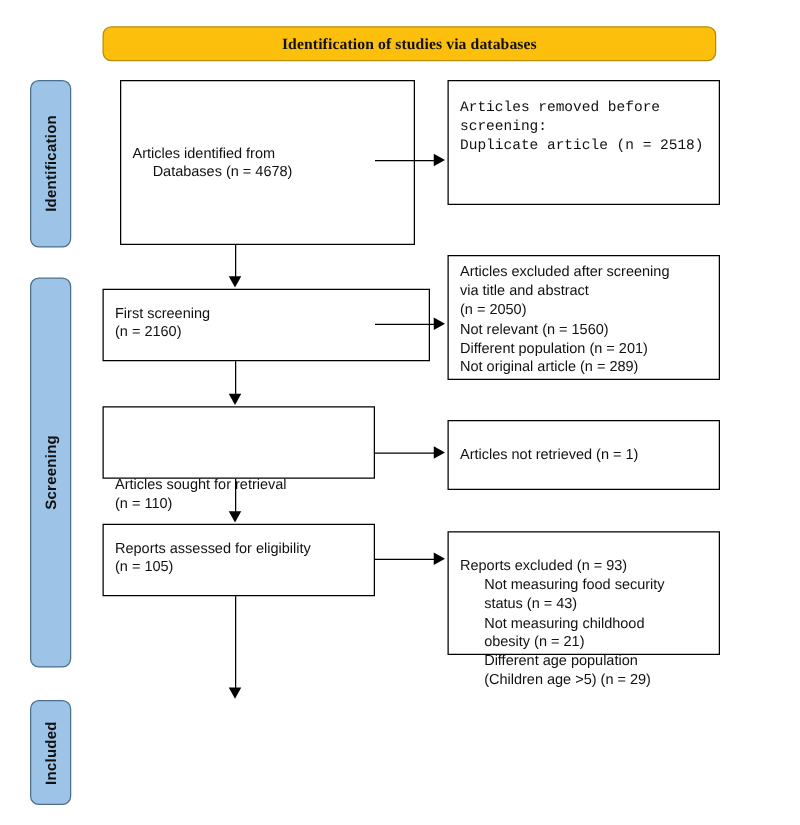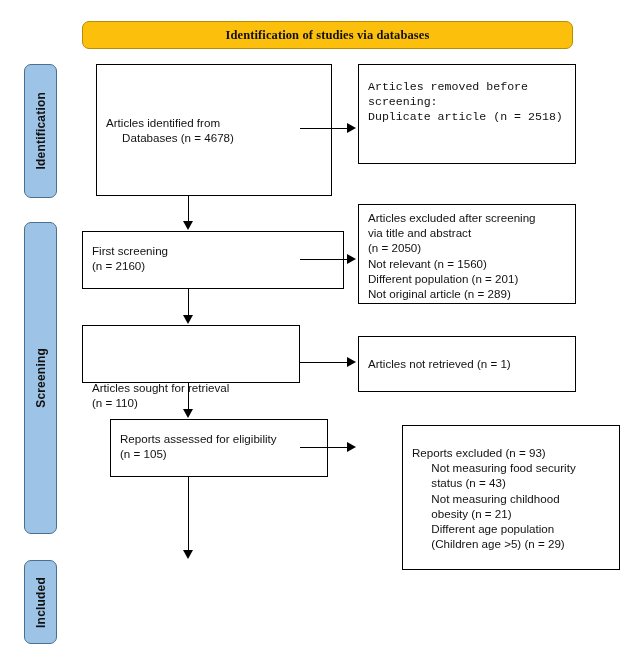--- a/index.html
+++ b/index.html
@@ -90,33 +90,33 @@
     white-space: pre-wrap;
   }
 
   
   #box-identified        { left: 96px; top: 64px;  width: 236px; height: 132px; }
   #box-identified .box-text   { top: 50px; }
   #box-first-screening   { left: 82px; top: 231px; width: 262px; height: 58px; }
   #box-first-screening .box-text { top: 11px; }
   #box-sought            { left: 82px; top: 325px; width: 218px; height: 58px; }
   #box-sought .box-text  { top: 11px; margin-top: 43px; }
-  #box-eligibility       { left: 82px; top: 419px; width: 218px; height: 58px; margin-left: 28px; }
+  #box-eligibility       { left: 82px; top: 419px; width: 218px; height: 58px; }
   #box-eligibility .box-text { top: 11px; }
   #box-included          { left: 82px; top: 560px; width: 218px; height: 83px; }
   #box-included .box-text { top: 16px; }
 
   
   #box-removed           { left: 358px; top: 64px;  width: 218px; height: 100px; }
   #box-removed .box-text { top: 14px; font-family: Liberation Mono, monospace; }
   #box-excluded-screen   { left: 358px; top: 204px; width: 218px; height: 100px; }
   #box-excluded-screen .box-text { top: 5px; }
   #box-not-retrieved     { left: 358px; top: 336px; width: 218px; height: 56px; }
   #box-not-retrieved .box-text { top: 19px; }
-  #box-reports-excluded  { left: 358px; top: 425px; width: 218px; height: 145px; margin-left: 44px; }
+  #box-reports-excluded  { left: 358px; top: 425px; width: 218px; height: 99px; }
   #box-reports-excluded .box-text { top: 19px; }
 
   
   .vline {
     position: absolute;
     width: 0;
     border-left: 1.4px solid #000000;
   }
   .hline {
     position: absolute;

